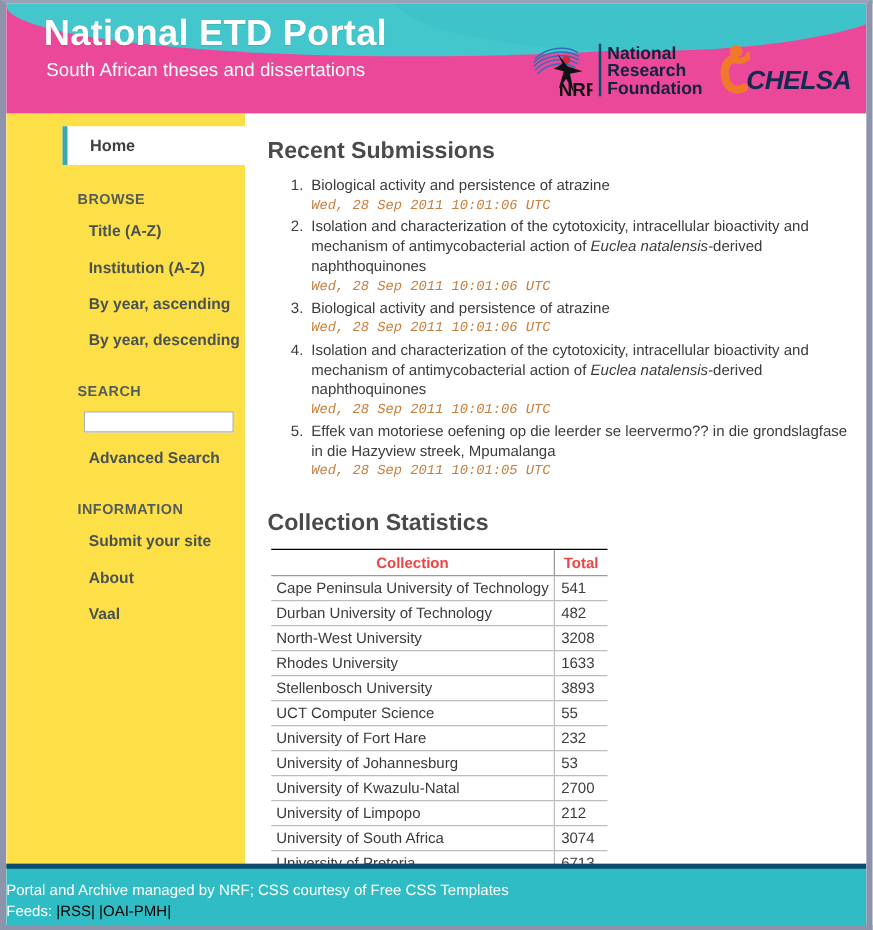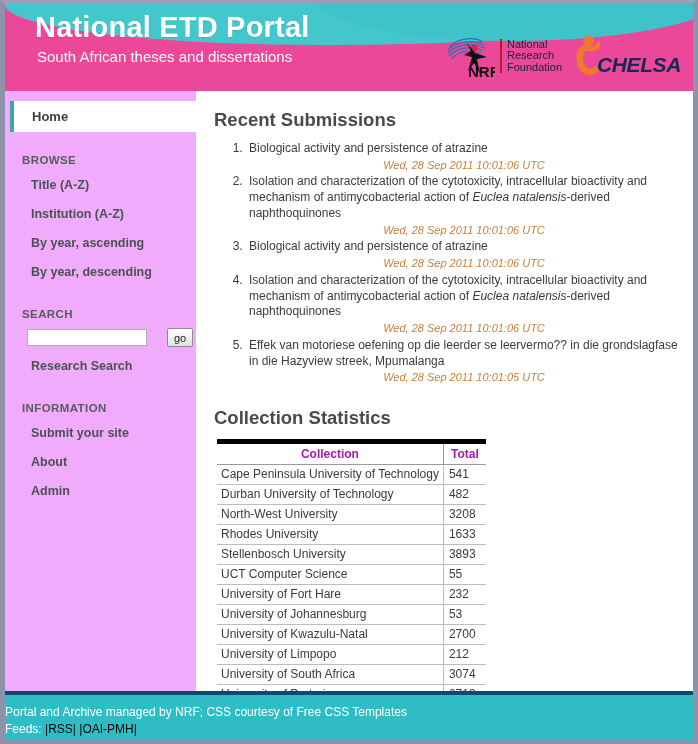--- a/index.html
+++ b/index.html
@@ -88,25 +88,25 @@
     display: flex;
     align-items: center;
     gap: 5px;
   }
   .nrf-mark {
     position: relative;
     width: 54px;
     height: 46px;
   }
   .nrf-text {
-    border-left: 2px solid #b91c1c;
+    border-left: 2px solid #0c4a6e;
     padding-left: 5px;
     line-height: 1.02;
-    font-size: 11px;
-    font-weight: normal;
+    font-size: 14px;
+    font-weight: bold;
     color: #11233f;
     font-family: "Liberation Sans", sans-serif;
   }
   
   .chelsa-logo {
     display: flex;
     align-items: flex-end;
     gap: 0px;
   }
   .chelsa-mark {
@@ -128,23 +128,24 @@
     position: relative;
     display: flex;
     align-items: stretch;
     height: 607px;
     background: #ffffff;
   }
 
   #sidebar {
     width: 191px;
     min-width: 191px;
-    background: #f0abfc;
+    background: #fde047;
     padding-top: 10px;
     box-sizing: border-box;
+    padding-left: 40px;
   }
 
   .nav-home {
     background: #ffffff;
     border-left: 4px solid #3aa8ad;
     padding: 8px 0 8px 18px;
     margin: 0 0 0 5px;
     font-size: 13px;
     font-weight: bold;
     color: #404040;
@@ -224,46 +225,45 @@
     padding-left: 3px;
   }
   ol.submissions > li .title {
     color: #3b3b3b;
     cursor: pointer;
   }
   ol.submissions > li .title i {
   }
   .subdate {
     display: block;
-    font-family: Liberation Sans, sans-serif;
+    font-family: Liberation Mono, monospace;
     font-style: italic;
     font-size: 11px;
     color: #c87f3c;
     margin-top: 1px;
     margin-bottom: 2px;
-    text-align: center;
   }
 
   
   table.stats {
     border-collapse: collapse;
     width: 243px;
     font-size: 12px;
     color: #3b3b3b;
     margin-left: 3px;
   }
   table.stats th,
   table.stats td {
     padding: 2px 4px 3px 4px;
   }
   table.stats thead th {
     text-align: center;
     font-weight: bold;
-    color: #a21caf;
-    border-top: 5px solid #000000;
+    color: #ef4444;
+    border-top: 1px solid #000000;
     border-bottom: 1px solid #9a9a9a;
     padding: 3px 4px;
   }
   table.stats thead th.total-h {
     border-left: 1px solid #9a9a9a;
     width: 44px;
   }
   table.stats tbody td {
     border-bottom: 1px solid #bdbdbd;
     white-space: nowrap;
@@ -367,26 +367,26 @@
       <div class="nav-link">Title (A-Z)</div>
       <div class="nav-link">Institution (A-Z)</div>
       <div class="nav-link">By year, ascending</div>
       <div class="nav-link">By year, descending</div>
 
       <div class="nav-heading">SEARCH</div>
       <div class="search-row">
         <input id="search-input" type="text" placeholder="" style="">
         <button id="search-go">go</button>
       </div>
-      <div class="nav-link">Research Search</div>
+      <div class="nav-link">Advanced Search</div>
 
       <div class="nav-heading">INFORMATION</div>
       <div class="nav-link">Submit your site</div>
       <div class="nav-link">About</div>
-      <div class="nav-link">Admin</div>
+      <div class="nav-link">Vaal</div>
 
     </div>
 
     <div id="content">
 
       <h2 class="section-title">Recent Submissions</h2>
 
       <ol class="submissions">
         <li>
           <span class="title"><span>Biological activity and persistence of atrazine</span><i></i><span></span></span>

